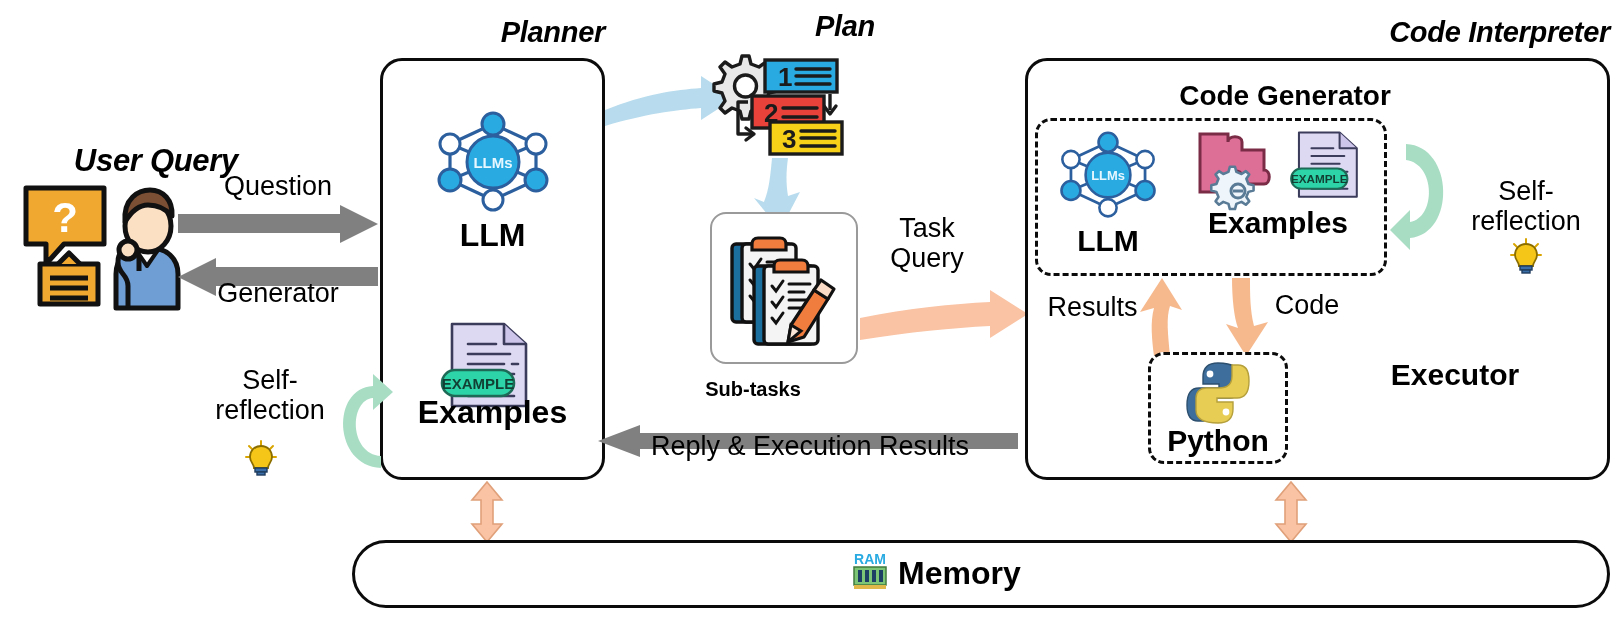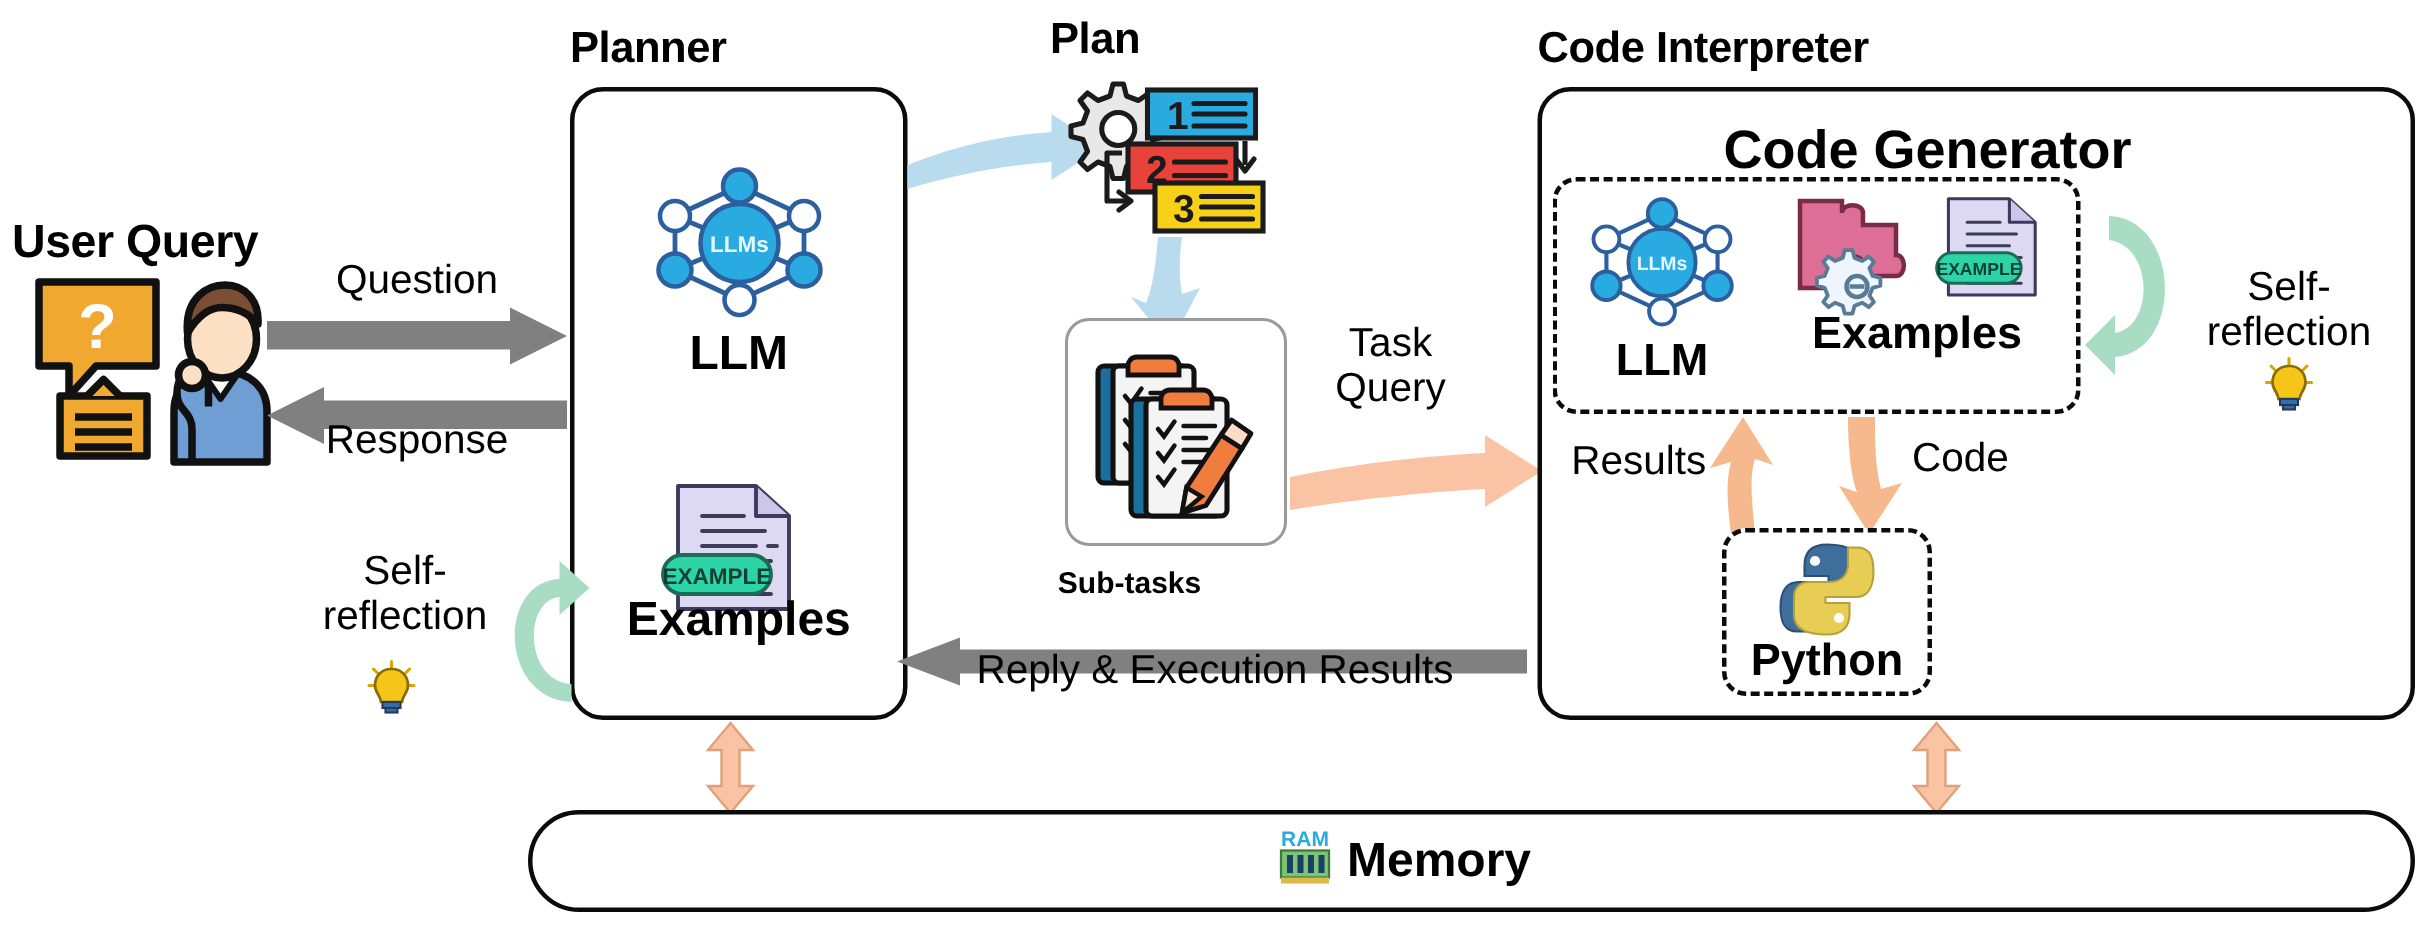--- a/index.html
+++ b/index.html
@@ -1,19 +1,19 @@
 <!DOCTYPE html>
 <html><head>
 <meta charset="utf-8">
 <style>
   html,body{margin:0;padding:0;background:#fff;}
   body{width:1623px;height:624px;position:relative;overflow:hidden;
        font-family:"Liberation Sans","DejaVu Sans",sans-serif;color:#000;}
   .abs{position:absolute;}
-  .ttl{font-weight:bold;font-size:29px;letter-spacing:-0.3px;text-align:left;white-space:nowrap;}
+  .ttl{font-weight:bold;font-size:29px;letter-spacing:-0.3px;text-align:right;white-space:nowrap;font-style:italic;}
   .lbl{font-size:27px;white-space:nowrap;text-align:center;line-height:1.12;}
   .lblb{font-size:29px;font-weight:bold;white-space:nowrap;text-align:center;line-height:1.12;}
   .box{border:3.5px solid #0b0b0b;border-radius:22px;background:#fff;box-sizing:border-box;}
   .dbox{border:3.5px dashed #0b0b0b;border-radius:16px;background:#fff;box-sizing:border-box;}
   .sbox{border:2.5px solid #9a9a9a;border-radius:16px;background:#fff;box-sizing:border-box;}
   svg{display:block;overflow:visible;}
   .icwrap{display:flex;flex-direction:column;align-items:center;}
 </style>
 </head>
 <body>
@@ -61,21 +61,21 @@
     <path d="M0 9 H162 V0 L200 19 L162 38 V28 H0 Z" fill="#808080"></path>
   </svg>
 </div>
 <div class="abs lbl" style="left:178px;top:171px;width:200px;">Question</div>
 
 <div class="abs" style="left:178px;top:258px;">
   <svg width="200" height="38" viewBox="0 0 200 38">
     <path d="M200 9 H38 V0 L0 19 L38 38 V28 H200 Z" fill="#808080"></path>
   </svg>
 </div>
-<div class="abs lbl" style="left:178px;top:278px;width:200px;">Response</div>
+<div class="abs lbl" style="left:178px;top:278px;width:200px;">Generator</div>
 
 <div class="abs box" style="left:380px;top:58px;width:225px;height:422px;"></div>
 
 <div class="abs icwrap" style="left:425px;top:108px;width:135px;">
   <svg width="130" height="108" viewBox="0 0 130 108">
     <g stroke="#2b5f9e" stroke-width="3.2" fill="none">
       <line x1="65" y1="16" x2="22" y2="36"></line>
         <line x1="65" y1="16" x2="108" y2="36"></line>
       <line x1="22" y1="36" x2="22" y2="72"></line>
         <line x1="108" y1="36" x2="108" y2="72"></line>
@@ -244,21 +244,21 @@
 
 <div class="abs" style="left:598px;top:425px;">
   <svg width="420" height="32" viewBox="0 0 420 32">
     <path d="M420 8 H42 V0 L0 16 L42 32 V24 H420 Z" fill="#808080"></path>
   </svg>
 </div>
 <div class="abs lbl" style="left:600px;top:431px;width:420px;">Reply &amp; Execution Results</div>
 
 <div class="abs box" style="left:1025px;top:58px;width:585px;height:422px;"></div>
 
-<div class="abs lbl" style="left:1060px;top:80px;width:450px;font-size:36px;font-weight:bold;">Code Generator</div>
+<div class="abs lbl" style="left:1060px;top:80px;width:450px;font-size:28px;font-weight:bold;">Code Generator</div>
 
 <div class="abs dbox" style="left:1035px;top:118px;width:352px;height:158px;"></div>
 
 <div class="abs" style="left:1052px;top:128px;">
   <svg width="112" height="94" viewBox="0 0 130 108">
     <g stroke="#2b5f9e" stroke-width="3.2" fill="none">
       <line x1="65" y1="16" x2="22" y2="36"></line>
         <line x1="65" y1="16" x2="108" y2="36"></line>
       <line x1="22" y1="36" x2="22" y2="72"></line>
         <line x1="108" y1="36" x2="108" y2="72"></line>
@@ -354,20 +354,21 @@
   <svg width="72" height="68" viewBox="0 0 72 68">
     <path d="M36 3 C24 3 21 10 21 17 v7 h16 v4 H17 C10 28 5 33 5 45 c0 12 4 16 11 16 h6 V50 c0 -8 5 -12 13 -12 h13 c6 0 10 -4 10 -10 V17 C58 9 52 3 36 3 z" fill="#3d6e9c" stroke="#2d506f" stroke-width="1.4"></path>
     <circle cx="28" cy="14" r="3.4" fill="#fff"></circle>
     <path d="M36 65 c12 0 15 -7 15 -14 v-7 H35 v-4 h20 c7 0 12 -5 12 -17 C67 11 63 7 56 7 h-6 v11 c0 8 -5 12 -13 12 H24 c-6 0 -10 4 -10 10 v12 c0 8 6 13 22 13 z" transform="translate(0,-2)" fill="#e8cd55" stroke="#b5a03b" stroke-width="1.4"></path>
     <circle cx="44" cy="52" r="3.4" fill="#fff"></circle>
   </svg>
 </div>
 <div class="abs lblb" style="left:1148px;top:424px;width:140px;font-size:30px;">Python</div>
 
 <div class="abs lblb" style="left:1310px;top:358px;width:290px;font-size:30px;">
+  <div>Executor</div>
 </div>
 
 <div class="abs" style="left:468px;top:482px;">
   <svg width="38" height="60" viewBox="0 0 38 60">
     <path d="M19 0 L34 18 H25 V42 H34 L19 60 L4 42 H13 V18 H4 Z" fill="#f9c3a4" stroke="#e0a079" stroke-width="1.6"></path>
   </svg>
 </div>
 <div class="abs" style="left:1272px;top:482px;">
   <svg width="38" height="60" viewBox="0 0 38 60">
     <path d="M19 0 L34 18 H25 V42 H34 L19 60 L4 42 H13 V18 H4 Z" fill="#f9c3a4" stroke="#e0a079" stroke-width="1.6"></path>

